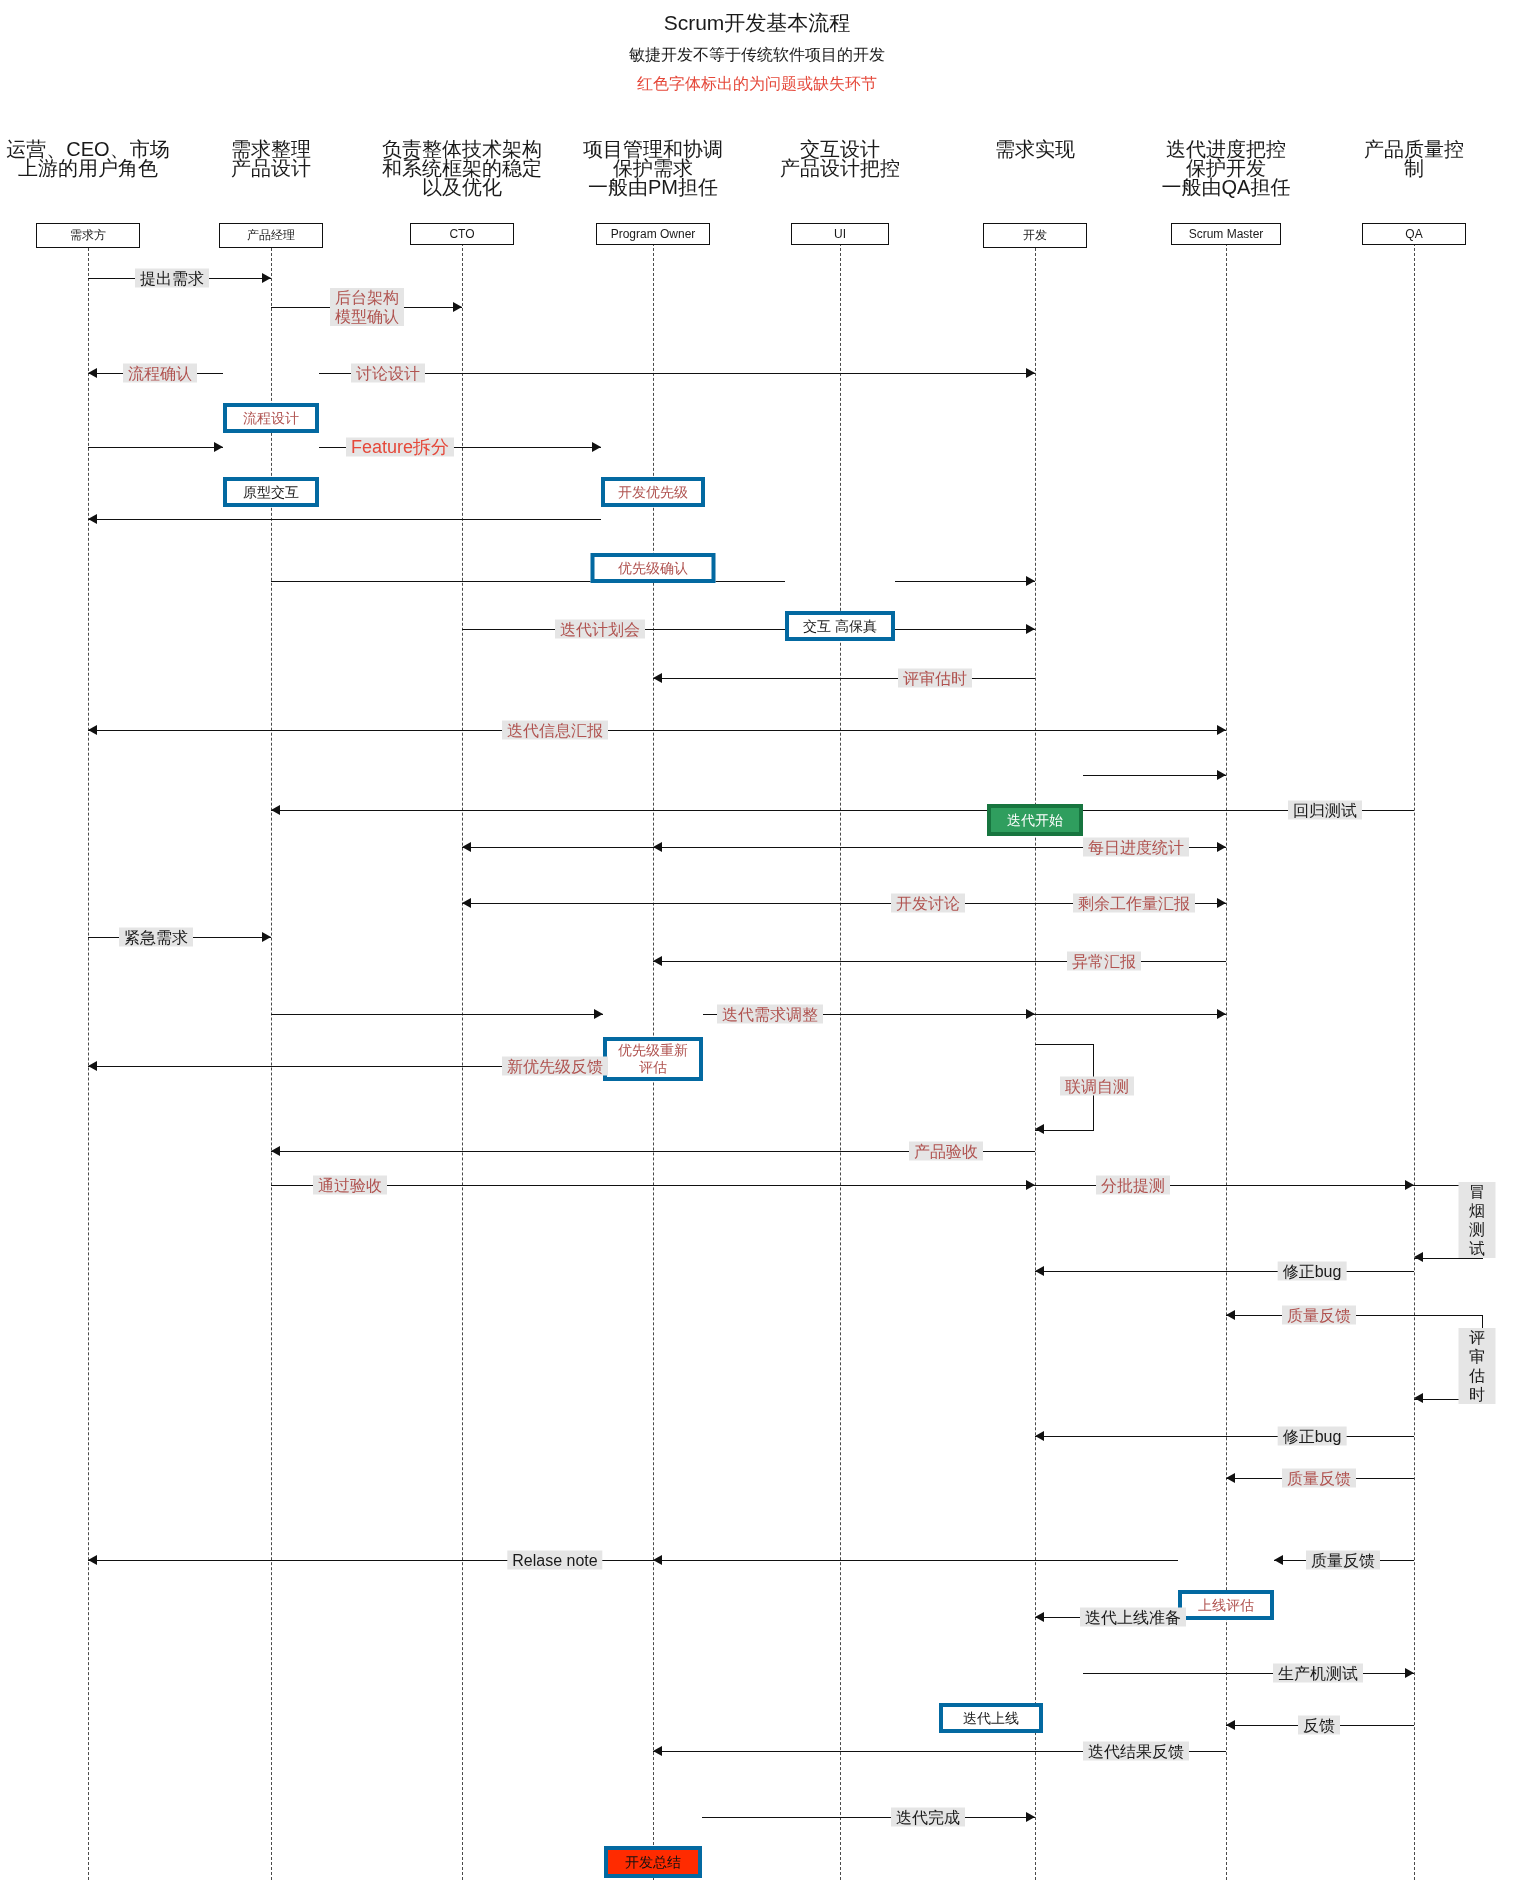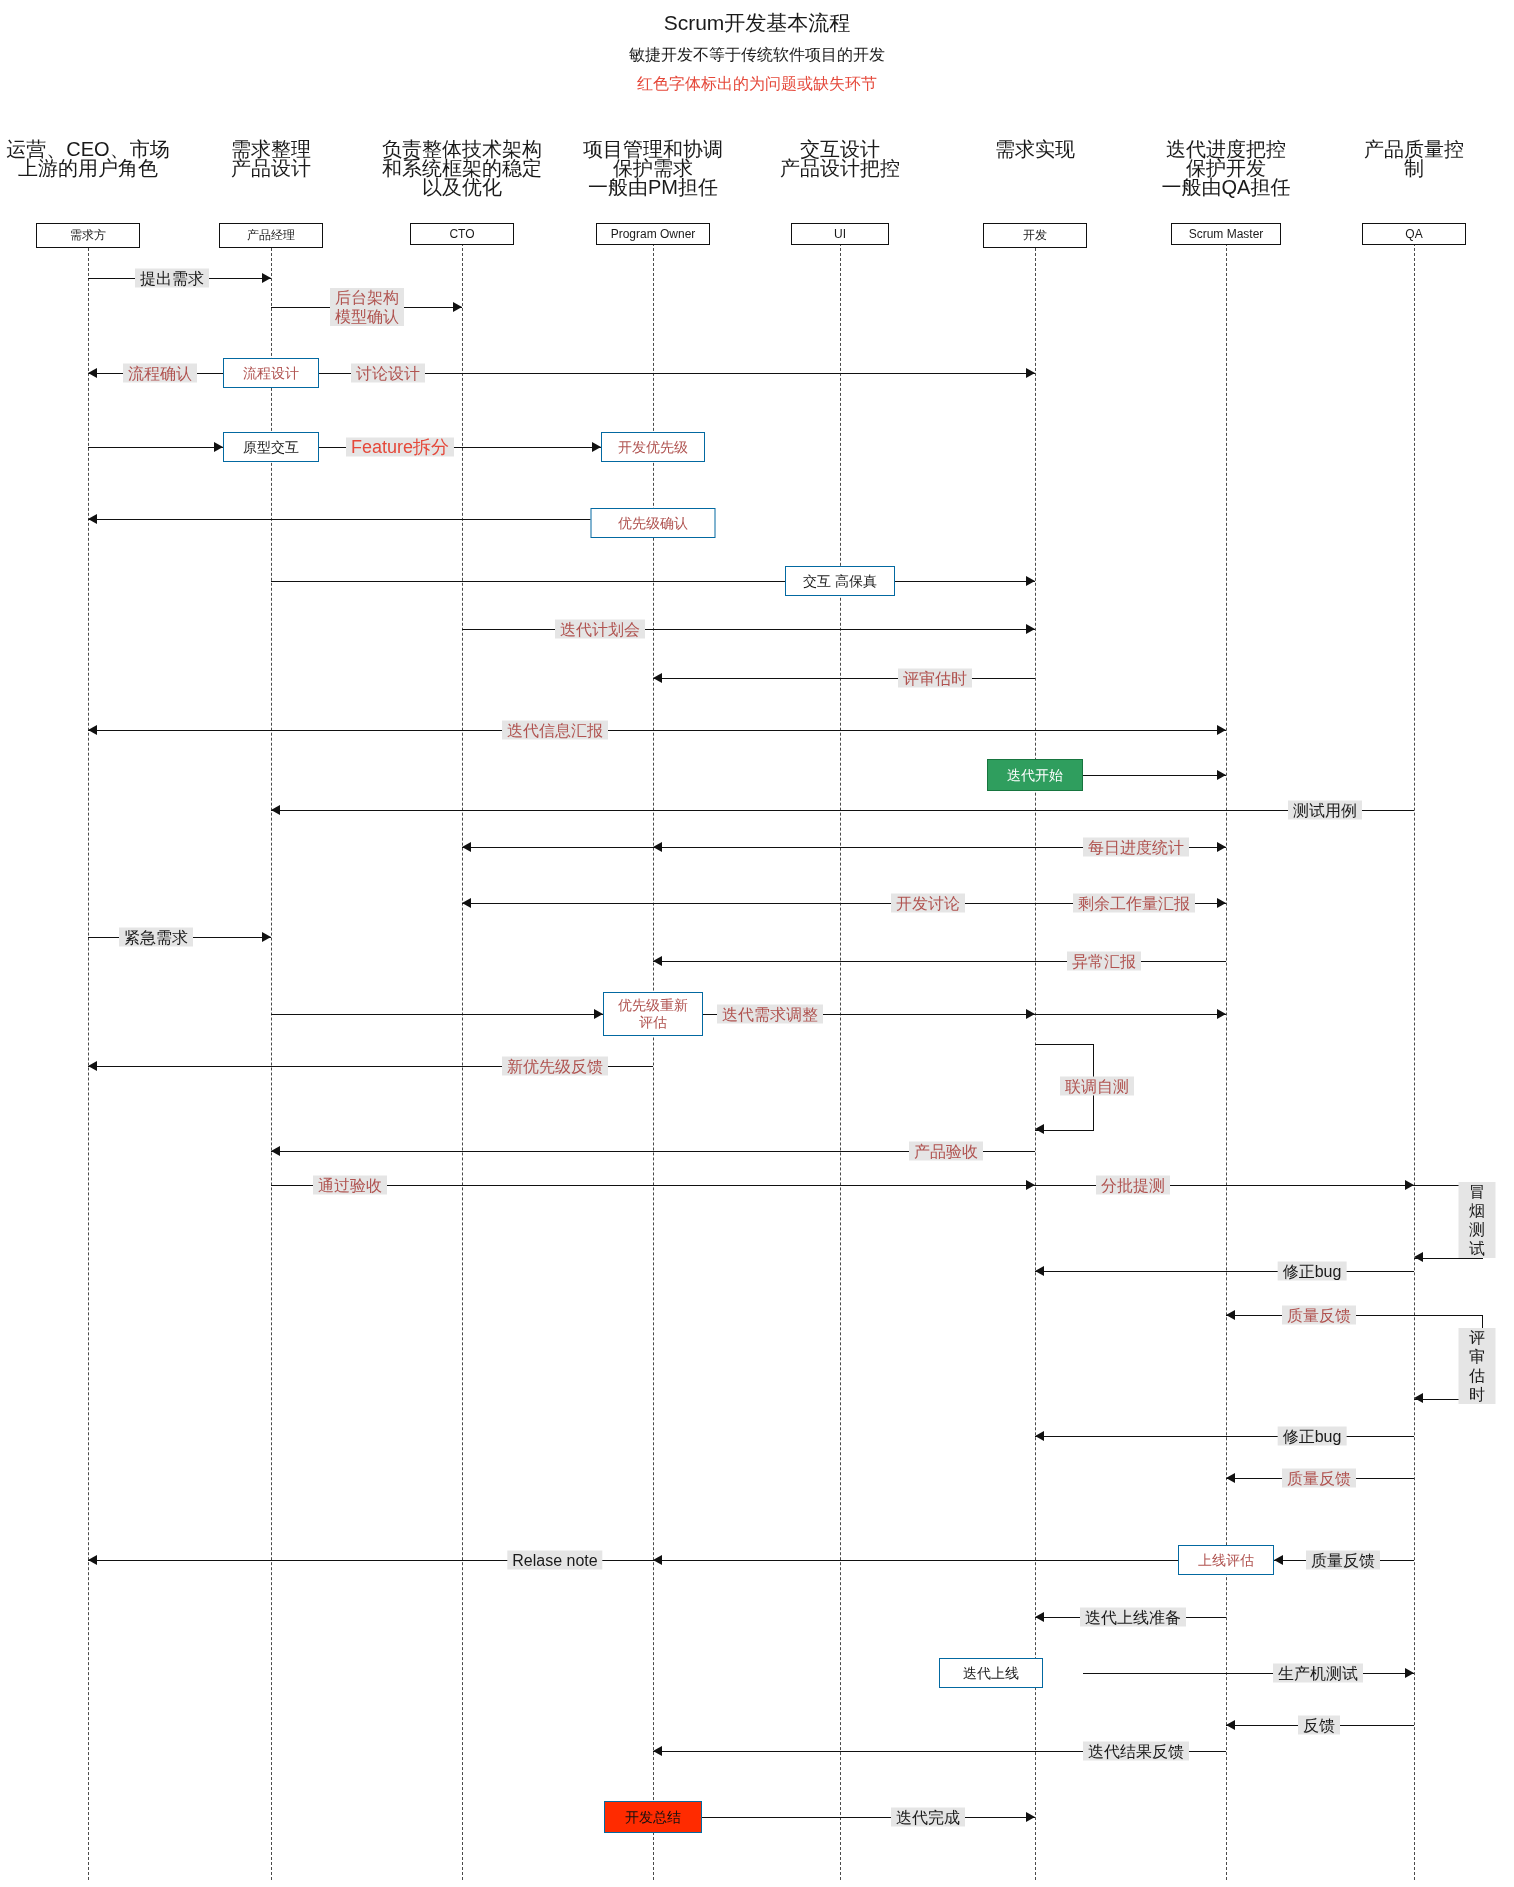--- a/index.html
+++ b/index.html
@@ -11,21 +11,21 @@
   .subtitle{position:absolute;left:757px;top:55px;transform:translate(-50%,-50%);font-size:16px;white-space:nowrap;}
   .note{position:absolute;left:757px;top:84px;transform:translate(-50%,-50%);font-size:16px;color:#e5483a;white-space:nowrap;}
   .actor-desc{position:absolute;transform:translateX(-50%);font-size:20px;line-height:19px;text-align:center;white-space:pre-line;}
   .actor-box{position:absolute;transform:translateX(-50%);background:#fff;border:1px solid #111;font-size:12px;text-align:center;padding:3px 0;box-sizing:border-box;}
   .lifeline{position:absolute;width:0;border-left:1px dashed #4a4a4a;}
   .hline{position:absolute;height:0;border-top:1px solid #111;}
   .head{position:absolute;width:0;height:0;border-top:5px solid transparent;border-bottom:5px solid transparent;}
   .head-l{border-right:9px solid #111;}
   .head-r{border-left:9px solid #111;}
   .msg-label{position:absolute;transform:translate(-50%,-50%);background:#e5e5e5;padding:0 5px;font-size:16px;line-height:19px;white-space:pre-line;text-align:center;}
-  .node-box{position:absolute;transform:translate(-50%,-50%);background:#fff;border:1px solid #0369a1;display:flex;align-items:center;justify-content:center;font-size:14px;line-height:17px;white-space:pre-line;text-align:center;box-sizing:border-box;}
+  .node-box{position:absolute;transform:translate(-50%,-50%);background:#fff;border:4px solid #0369a1;display:flex;align-items:center;justify-content:center;font-size:14px;line-height:17px;white-space:pre-line;text-align:center;box-sizing:border-box;margin-top:45px;}
   .loop{position:absolute;border:1px solid #111;border-left:none;}
 </style>
 </head>
 <body>
 
 <div class="canvas">
   <div class="title">Scrum开发基本流程</div>
   <div class="subtitle">敏捷开发不等于传统软件项目的开发</div>
   <div class="note">红色字体标出的为问题或缺失环节</div>
   <div id="diagram">
@@ -155,21 +155,21 @@
       <div class="node-box" style="left: 653px; top: 1817px; width: 98px; height: 32px; background: rgb(255, 43, 0); color: rgb(17, 17, 17);">开发总结</div>
       <div class="msg-label" style="left: 172px; top: 278px; color: rgb(26, 26, 26);">提出需求</div>
       <div class="msg-label" style="left: 367px; top: 307px; color: rgb(176, 83, 80);">后台架构
 模型确认</div>
       <div class="msg-label" style="left: 160px; top: 373px; color: rgb(176, 83, 80);">流程确认</div>
       <div class="msg-label" style="left: 388px; top: 373px; color: rgb(176, 83, 80);">讨论设计</div>
       <div class="msg-label" style="left: 400px; top: 447px; color: rgb(229, 72, 58); font-size: 18px;">Feature拆分</div>
       <div class="msg-label" style="left: 600px; top: 629px; color: rgb(176, 83, 80);">迭代计划会</div>
       <div class="msg-label" style="left: 935px; top: 678px; color: rgb(176, 83, 80);">评审估时</div>
       <div class="msg-label" style="left: 555px; top: 730px; color: rgb(176, 83, 80);">迭代信息汇报</div>
-      <div class="msg-label" style="left: 1325px; top: 810px; color: rgb(26, 26, 26);">测试用例</div>
+      <div class="msg-label" style="left: 1325px; top: 810px; color: rgb(26, 26, 26);">回归测试</div>
       <div class="msg-label" style="left: 1136px; top: 847px; color: rgb(176, 83, 80);">每日进度统计</div>
       <div class="msg-label" style="left: 928px; top: 903px; color: rgb(176, 83, 80);">开发讨论</div>
       <div class="msg-label" style="left: 1134px; top: 903px; color: rgb(176, 83, 80);">剩余工作量汇报</div>
       <div class="msg-label" style="left: 156px; top: 937px; color: rgb(26, 26, 26);">紧急需求</div>
       <div class="msg-label" style="left: 1104px; top: 961px; color: rgb(176, 83, 80);">异常汇报</div>
       <div class="msg-label" style="left: 770px; top: 1014px; color: rgb(176, 83, 80);">迭代需求调整</div>
       <div class="msg-label" style="left: 555px; top: 1066px; color: rgb(176, 83, 80);">新优先级反馈</div>
       <div class="msg-label" style="left: 946px; top: 1151px; color: rgb(176, 83, 80);">产品验收</div>
       <div class="msg-label" style="left: 350px; top: 1185px; color: rgb(176, 83, 80);">通过验收</div>
       <div class="msg-label" style="left: 1133px; top: 1185px; color: rgb(176, 83, 80);">分批提测</div>

